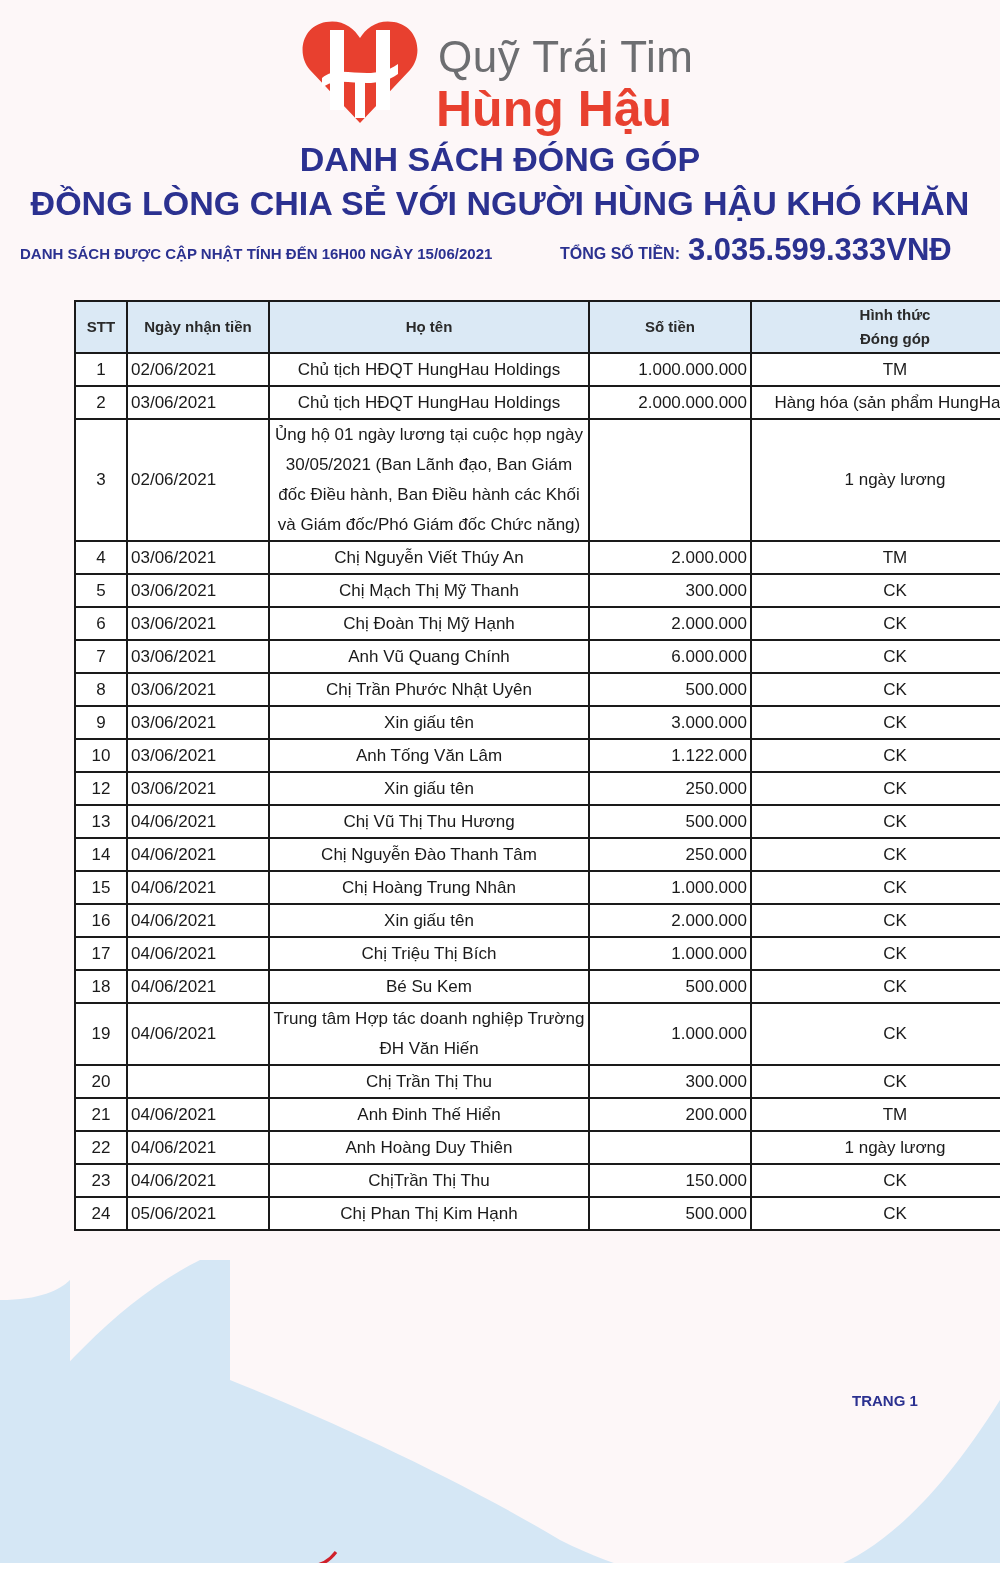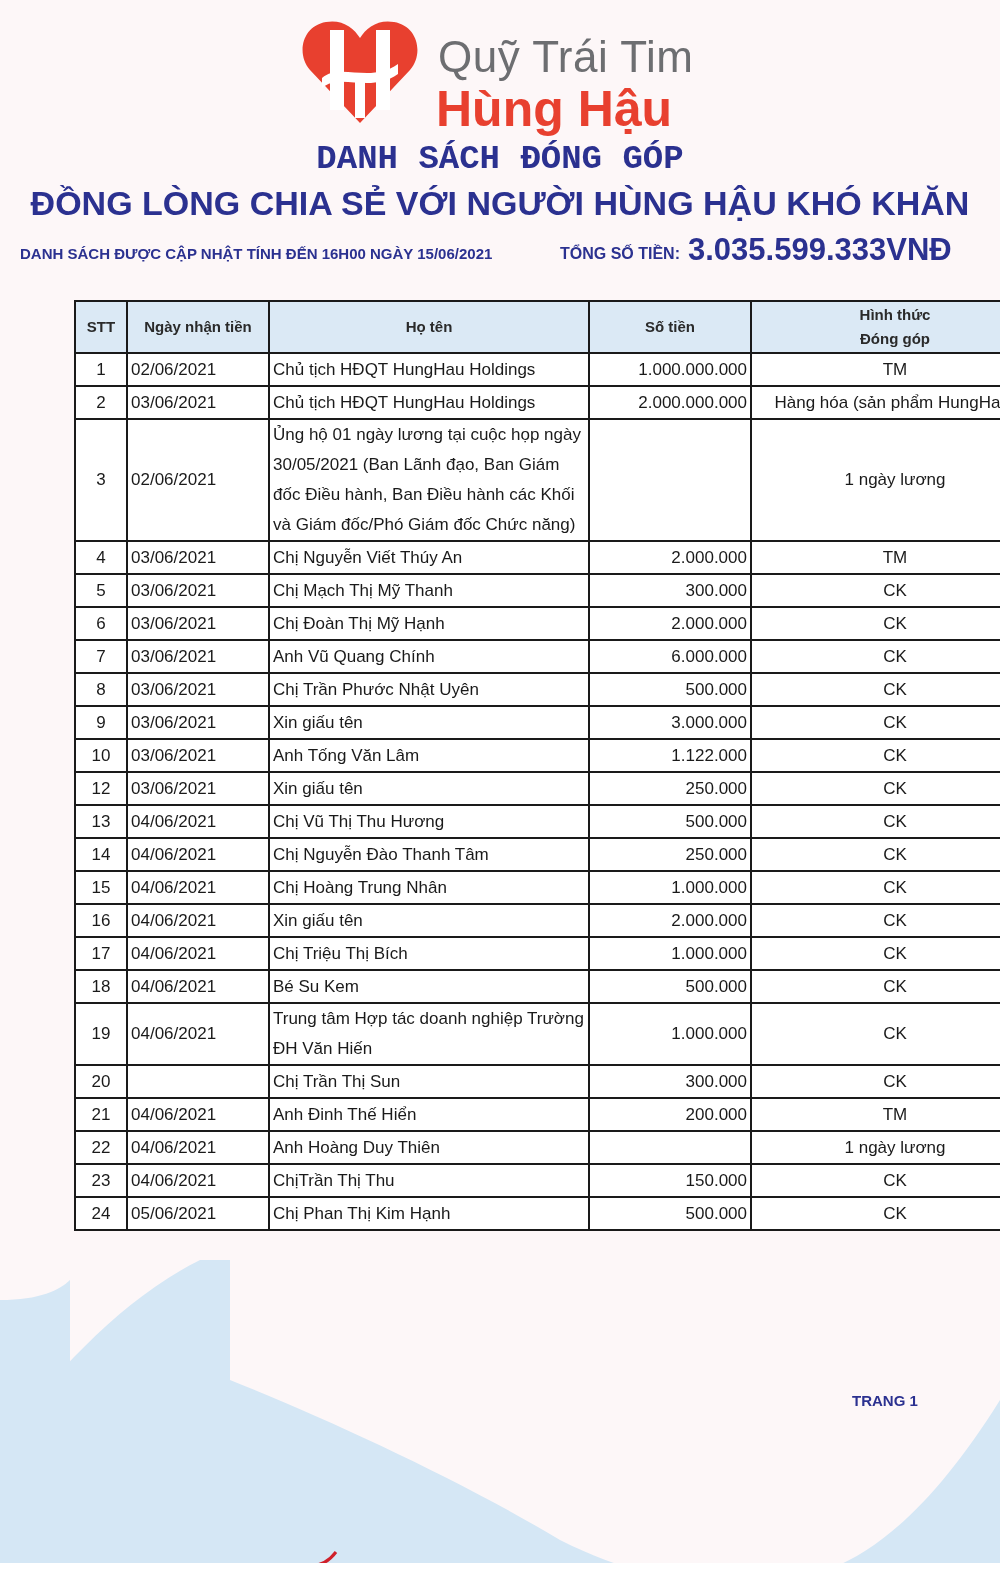--- a/index.html
+++ b/index.html
@@ -21,21 +21,21 @@
   .logo-line2 {
     position: absolute; left: 136px; top: 62px;
     font-size: 50px; font-weight: bold; color: #e8402f; white-space: nowrap;
   }
 
   
   .title1, .title2 {
     position: absolute; left: 0; width: 1000px; text-align: center;
     color: #2b3190; font-weight: bold; white-space: nowrap;
   }
-  .title1 { top: 140px; font-size: 34px; font-family: Liberation Mono, monospace; }
+  .title1 { top: 140px; font-size: 34px; }
   .title2 { top: 184px; font-size: 34px; }
   .subline {
     position: absolute; left: 20px; top: 232px; width: 960px; white-space: nowrap;
     color: #2b3190; font-weight: bold;
   }
   .subline .upd { font-size: 15px; position: absolute; left: 0; top: 13px; }
   .subline .tot-lbl { font-size: 16px; position: absolute; left: 540px; top: 13px; }
   .subline .tot-val { font-size: 31px; position: absolute; left: 668px; top: 0; }
 
   
@@ -46,21 +46,21 @@
   }
   table.donations th, table.donations td {
     border: 2px solid #1a1a1a; padding: 0 3px; line-height: 30px;
   }
   table.donations th {
     background: #dbe9f5; font-weight: bold; font-size: 15px; color: #2a2a2a;
     height: 50px; line-height: 24px; text-align: center;
   }
   td.c-stt { text-align: center; width: 44px; }
   td.c-date { width: 134px; }
-  td.c-name { text-align: left; width: 312px; }
+  td.c-name { text-align: center; width: 312px; }
   td.c-amt { text-align: right; width: 154px; }
   td.c-type { text-align: center; }
   tr.r { height: 33px; }
 
   .page-no {
     position: absolute; left: 852px; top: 1392px;
     font-size: 15px; font-weight: bold; color: #2b3190;
   }
   .bottom-white { position: absolute; left: 0; top: 1563px; width: 1000px; height: 21px; background: #ffffff; z-index: 0; }
 </style>
@@ -232,21 +232,21 @@
         <tr class="r">
           <td class="c-stt">19</td>
           <td class="c-date">04/06/2021</td>
           <td class="c-name">Trung tâm Hợp tác doanh nghiệp Trường ĐH Văn Hiến</td>
           <td class="c-amt">1.000.000</td>
           <td class="c-type">CK</td>
         </tr>
         <tr class="r">
           <td class="c-stt">20</td>
           <td class="c-date"></td>
-          <td class="c-name">Chị Trần Thị Sun</td>
+          <td class="c-name">Chị Trần Thị Thu</td>
           <td class="c-amt">300.000</td>
           <td class="c-type">CK</td>
         </tr>
         <tr class="r">
           <td class="c-stt">21</td>
           <td class="c-date">04/06/2021</td>
           <td class="c-name">Anh Đinh Thế Hiển</td>
           <td class="c-amt">200.000</td>
           <td class="c-type">TM</td>
         </tr>

